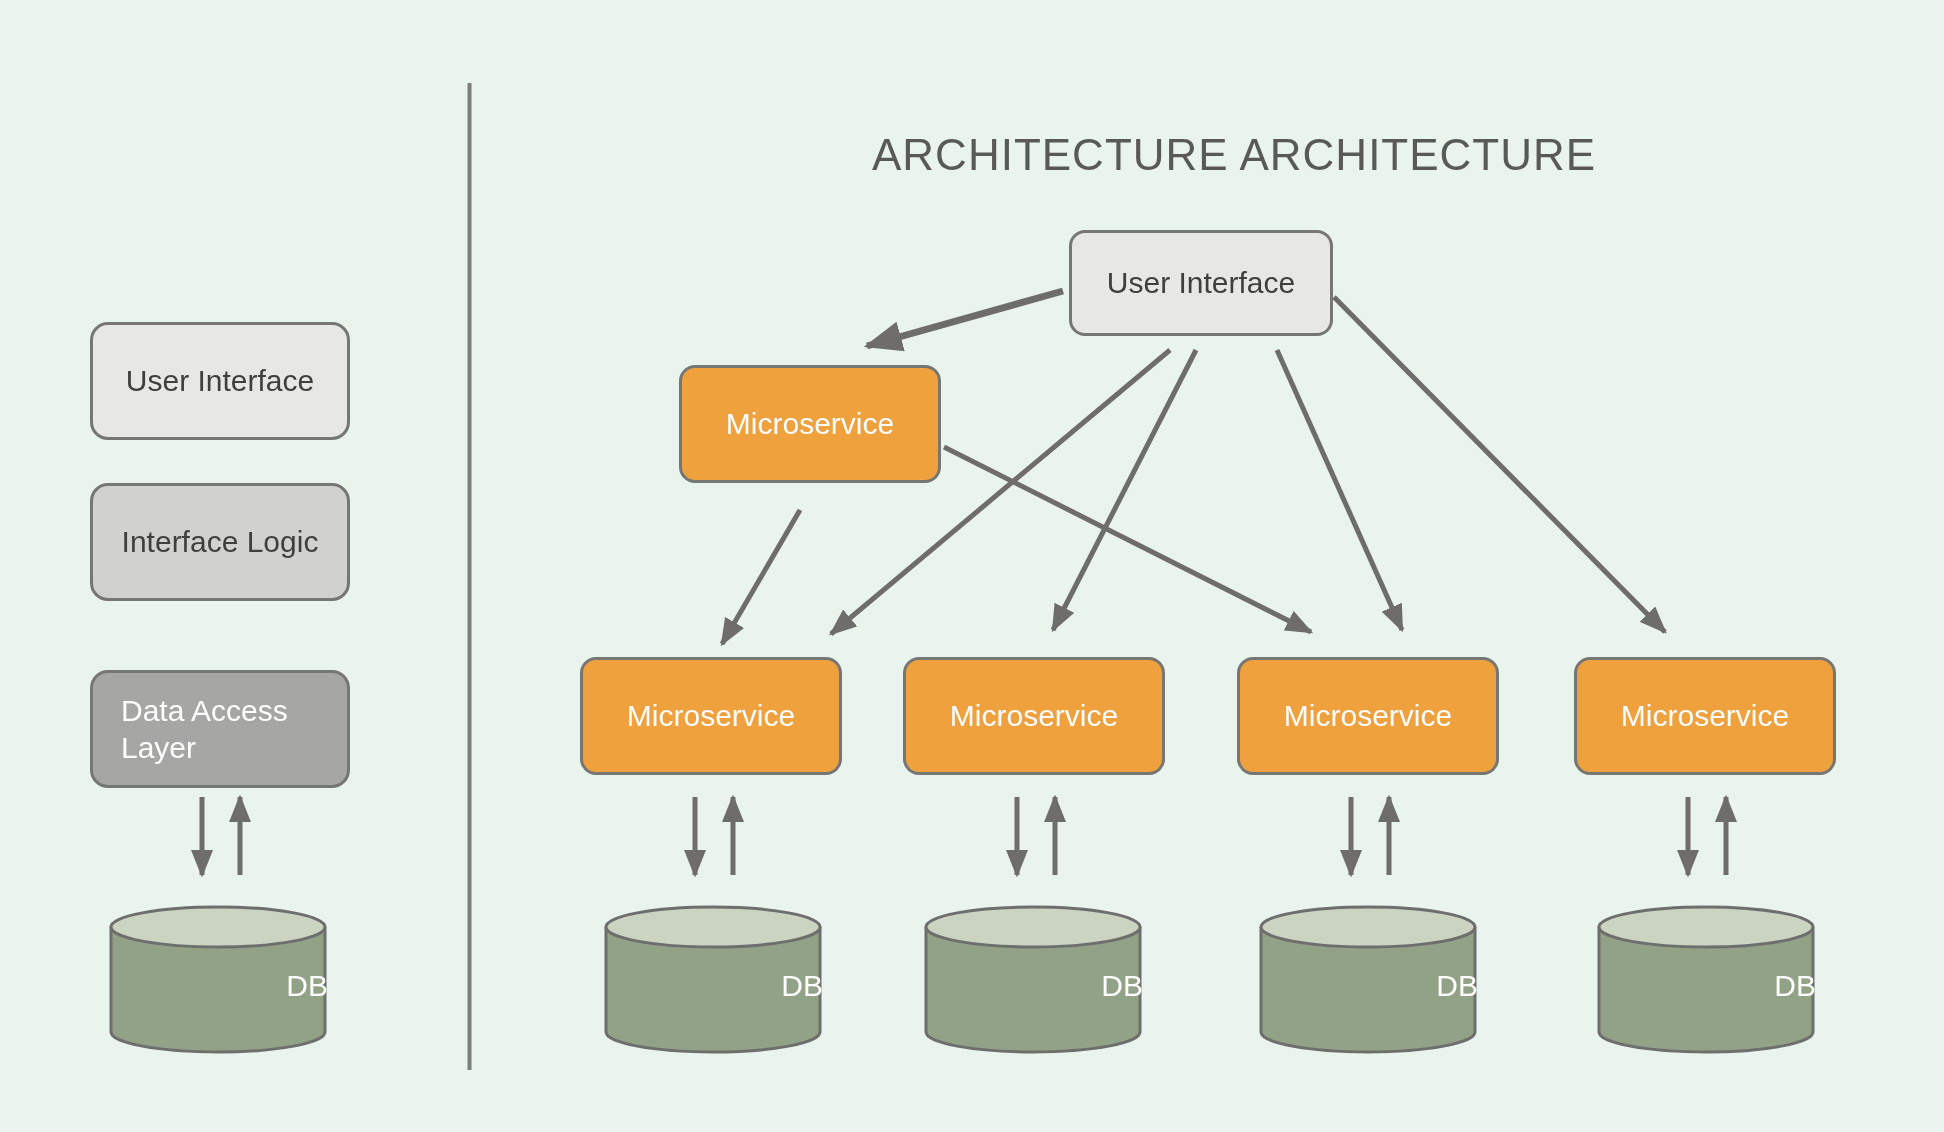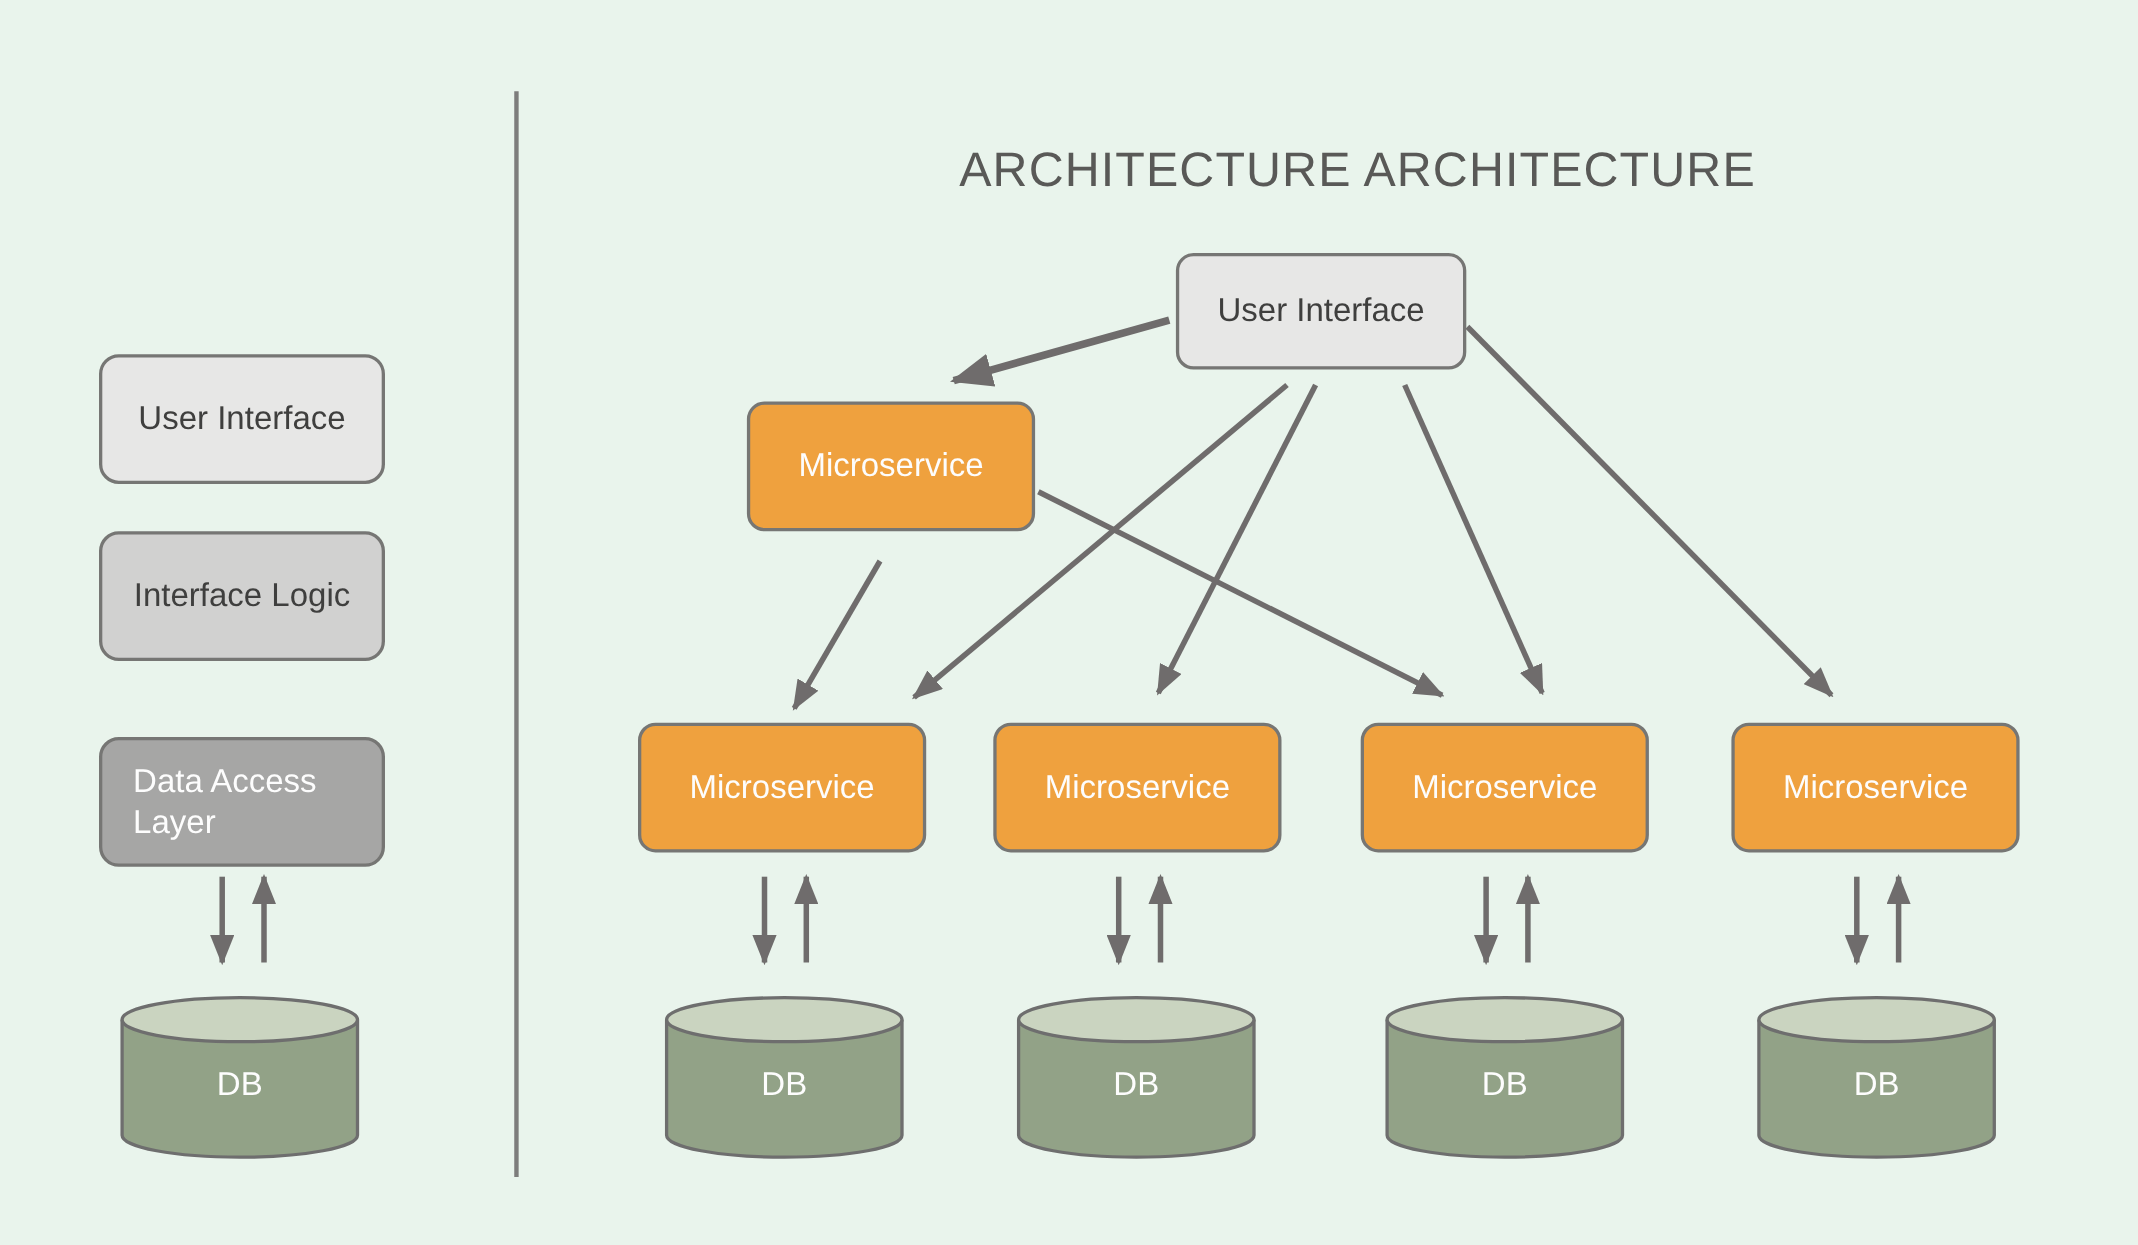--- a/index.html
+++ b/index.html
@@ -62,21 +62,21 @@
   .ms-hub{left:679px;top:365px;width:262px;height:118px;border-radius:16px;}
   .ms-row{top:657px;width:262px;height:118px;border-radius:16px;}
   .ms-row.r0{left:580px;}
   .ms-row.r1{left:903px;}
   .ms-row.r2{left:1237px;}
   .ms-row.r3{left:1574px;}
   .cylinder{position:absolute;top:903px;width:220px;height:152px;}
   .cylinder svg{position:absolute;left:0;top:0;width:220px;height:152px;}
   .cylinder .db-label{
     position:absolute;left:0;top:66px;width:100%;
-    text-align:center;
+    text-align:right;
     color:var(--light-text);
     font-size:30px;
   }
   .cyl-left{left:108px;}
   .cyl-r0{left:603px;}
   .cyl-r1{left:923px;}
   .cyl-r2{left:1258px;}
   .cyl-r3{left:1596px;}
 </style>
 </head>

